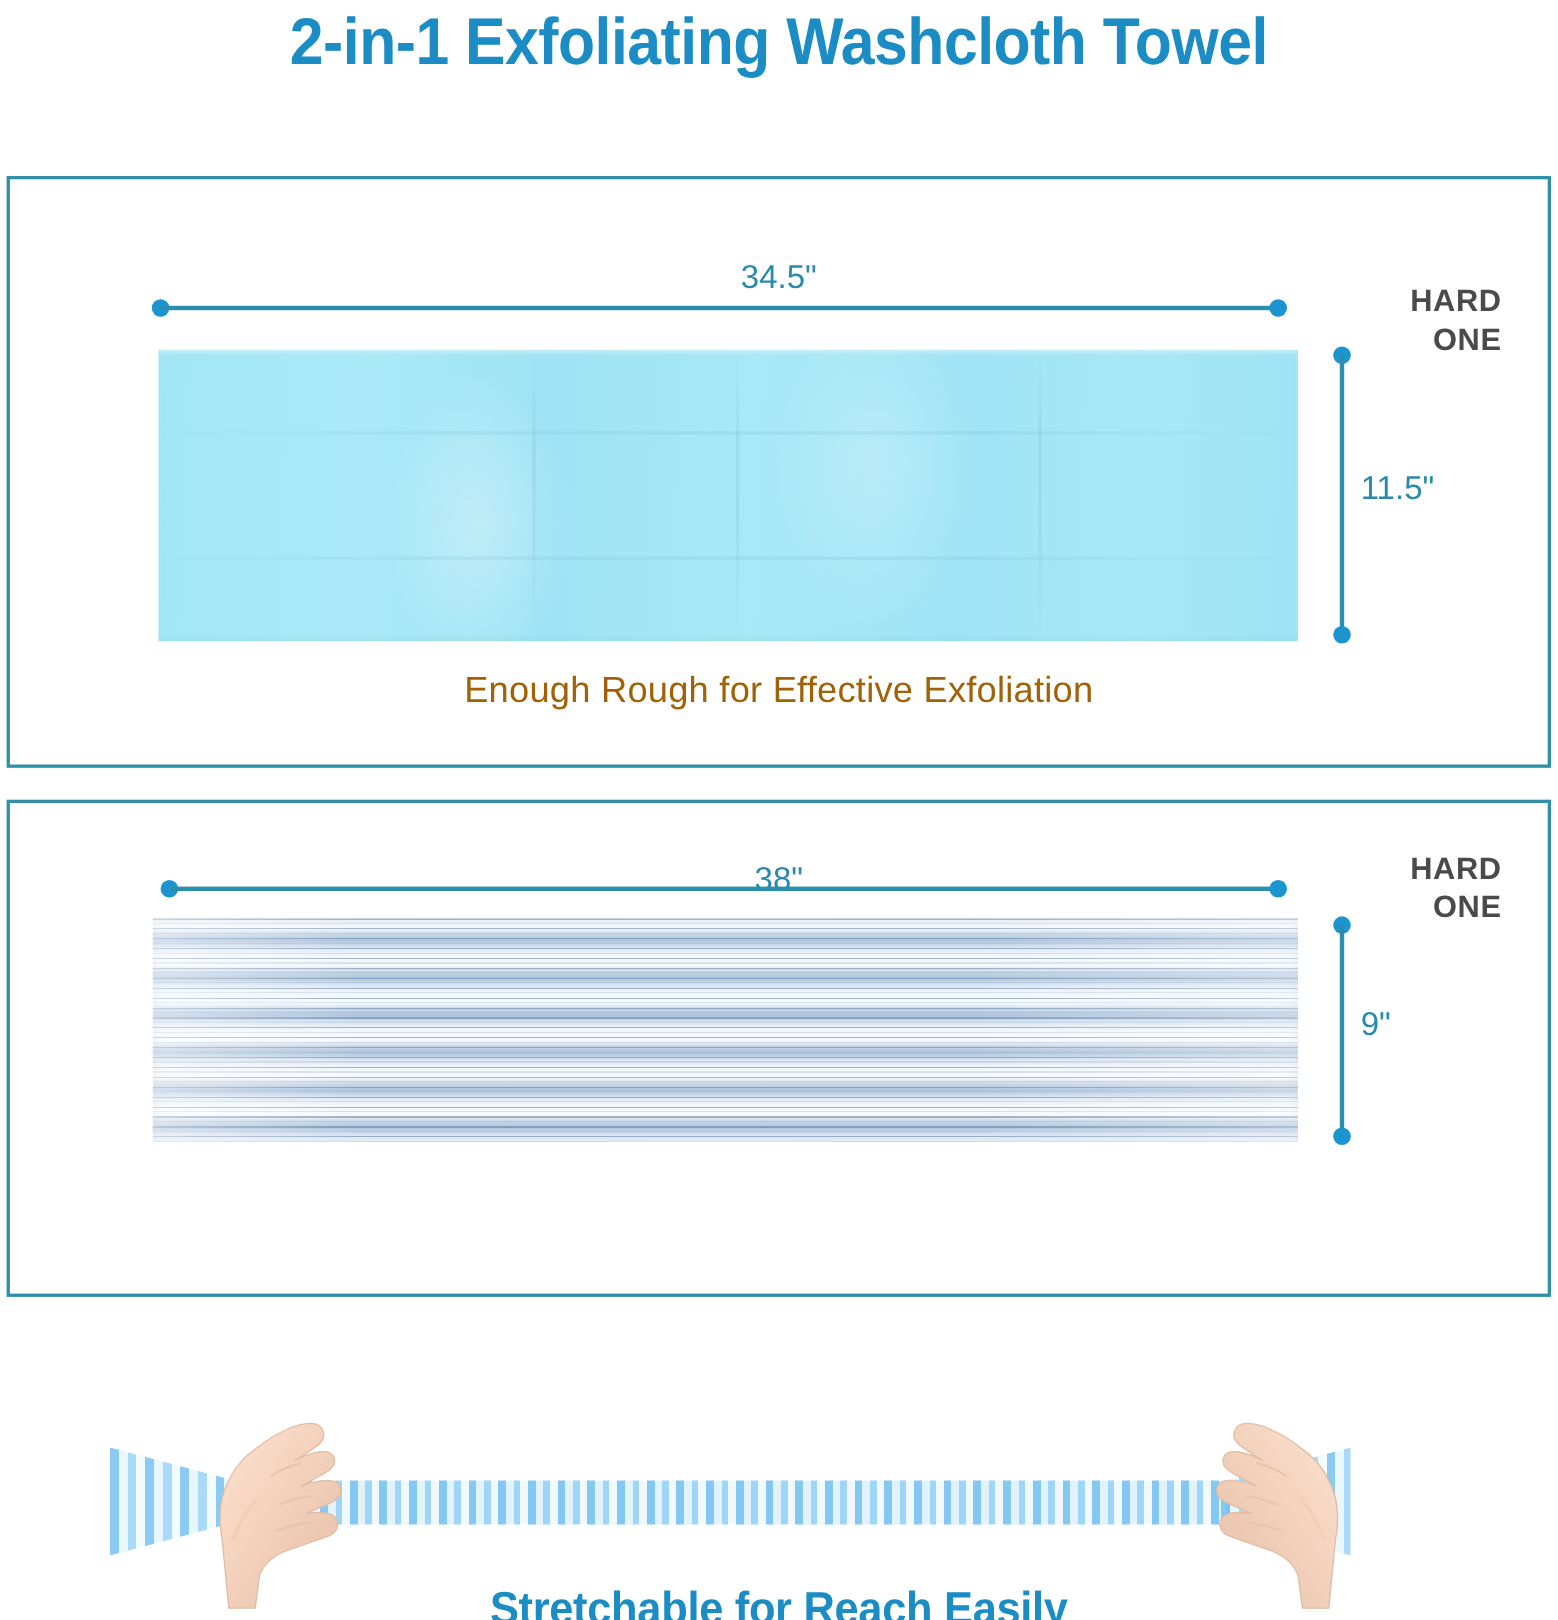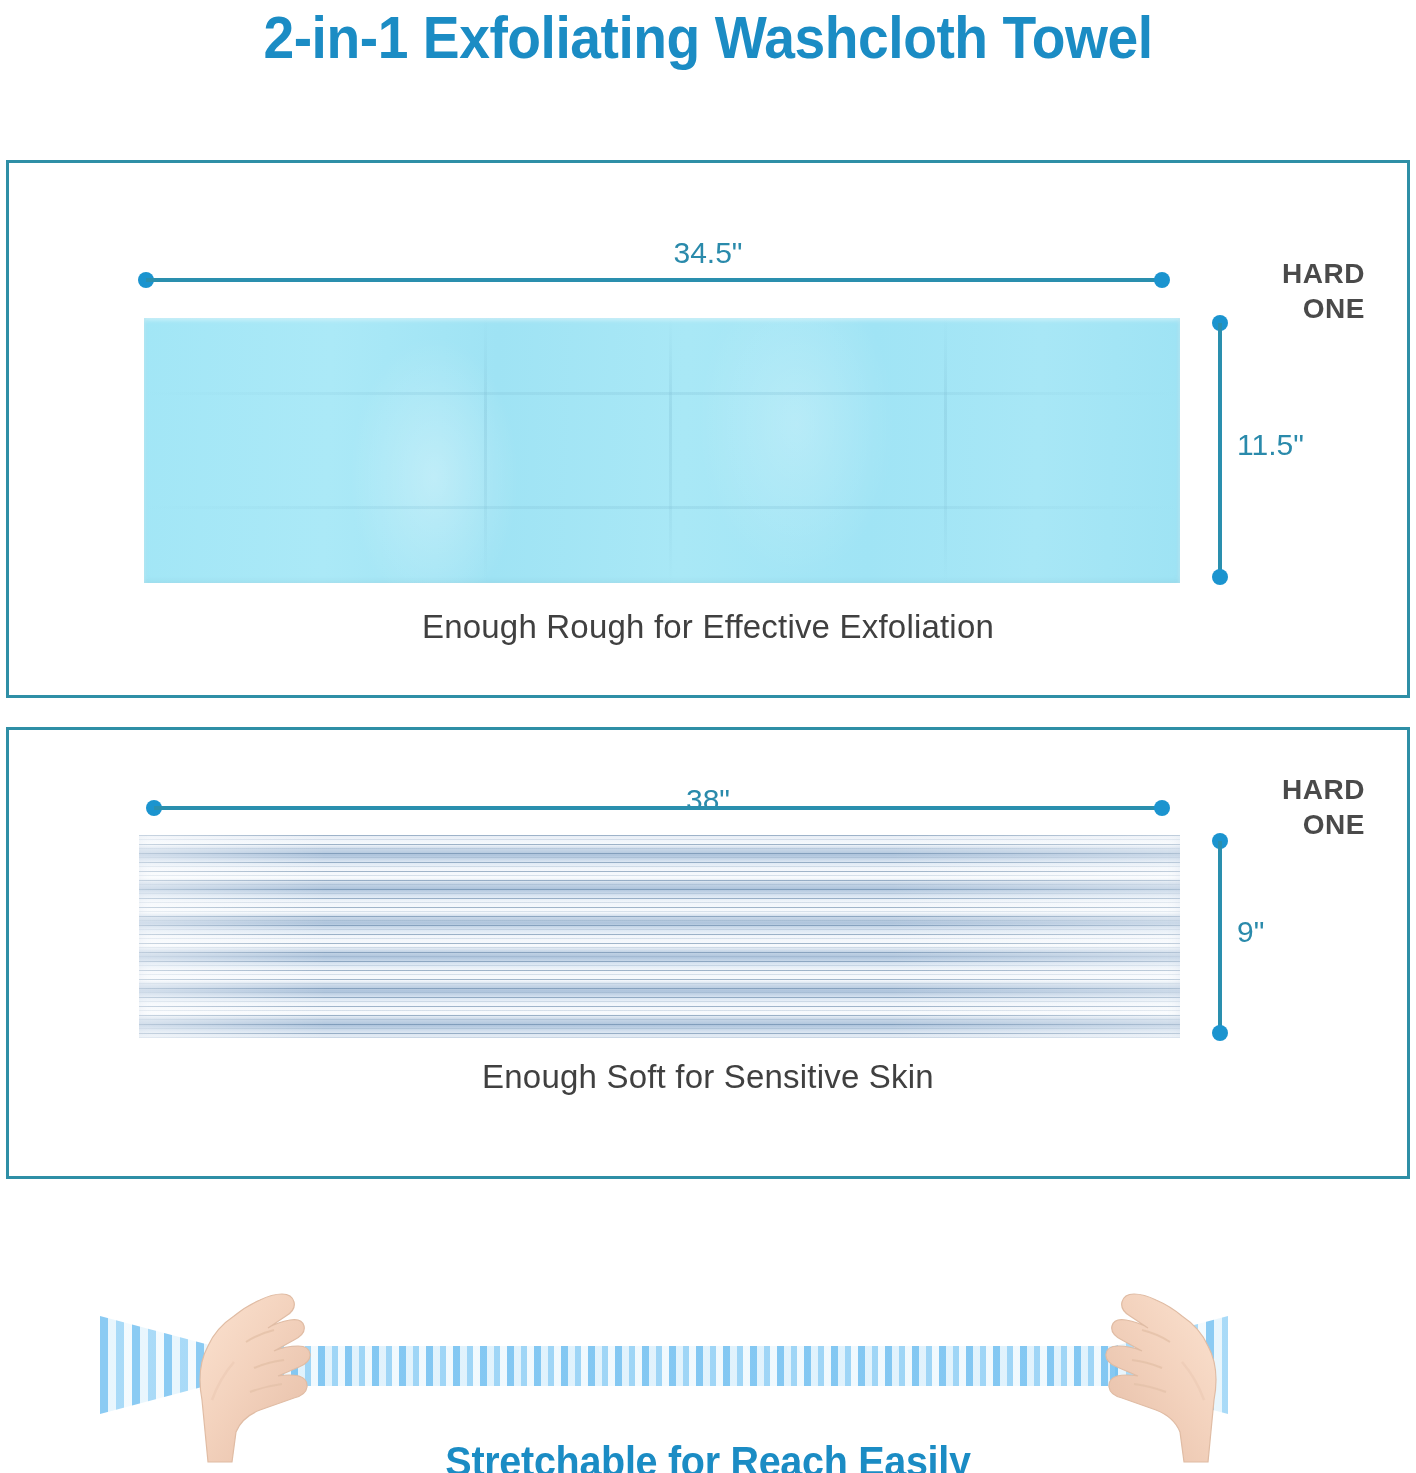--- a/index.html
+++ b/index.html
@@ -179,21 +179,21 @@
   }
 
   
   .caption {
     position: absolute;
     left: 0;
     width: 100%;
     text-align: center;
     font-family: "Liberation Sans", sans-serif;
     font-size: 33px;
-    color: #404040;
+    color: #a16207;
     letter-spacing: 0.2px;
   }
   #caption-hard { top: 445px; }
   #caption-soft { top: 328px; }
 
   
   #stretch-section {
     position: absolute;
     left: 0;
     top: 1240px;
@@ -325,21 +325,20 @@
   </div>
 
   <div class="dim-v" style="left:1203px; top:103px; height:208px;">
     <div class="dot-t"></div>
     <div class="bar"></div>
     <div class="dot-b"></div>
   </div>
 
   <div class="dim-text" style="left:1228px; top:185px;">9"</div>
 
-  <div class="caption" id="caption-soft">Enough Soft for Sensitive Skin</div>
 </div>
 
 <div id="stretch-section">
 
   <div id="stretch-band">
     <div class="band-flare left"></div>
     <div class="band-core"></div>
     <div class="band-flare right"></div>
   </div>
 

